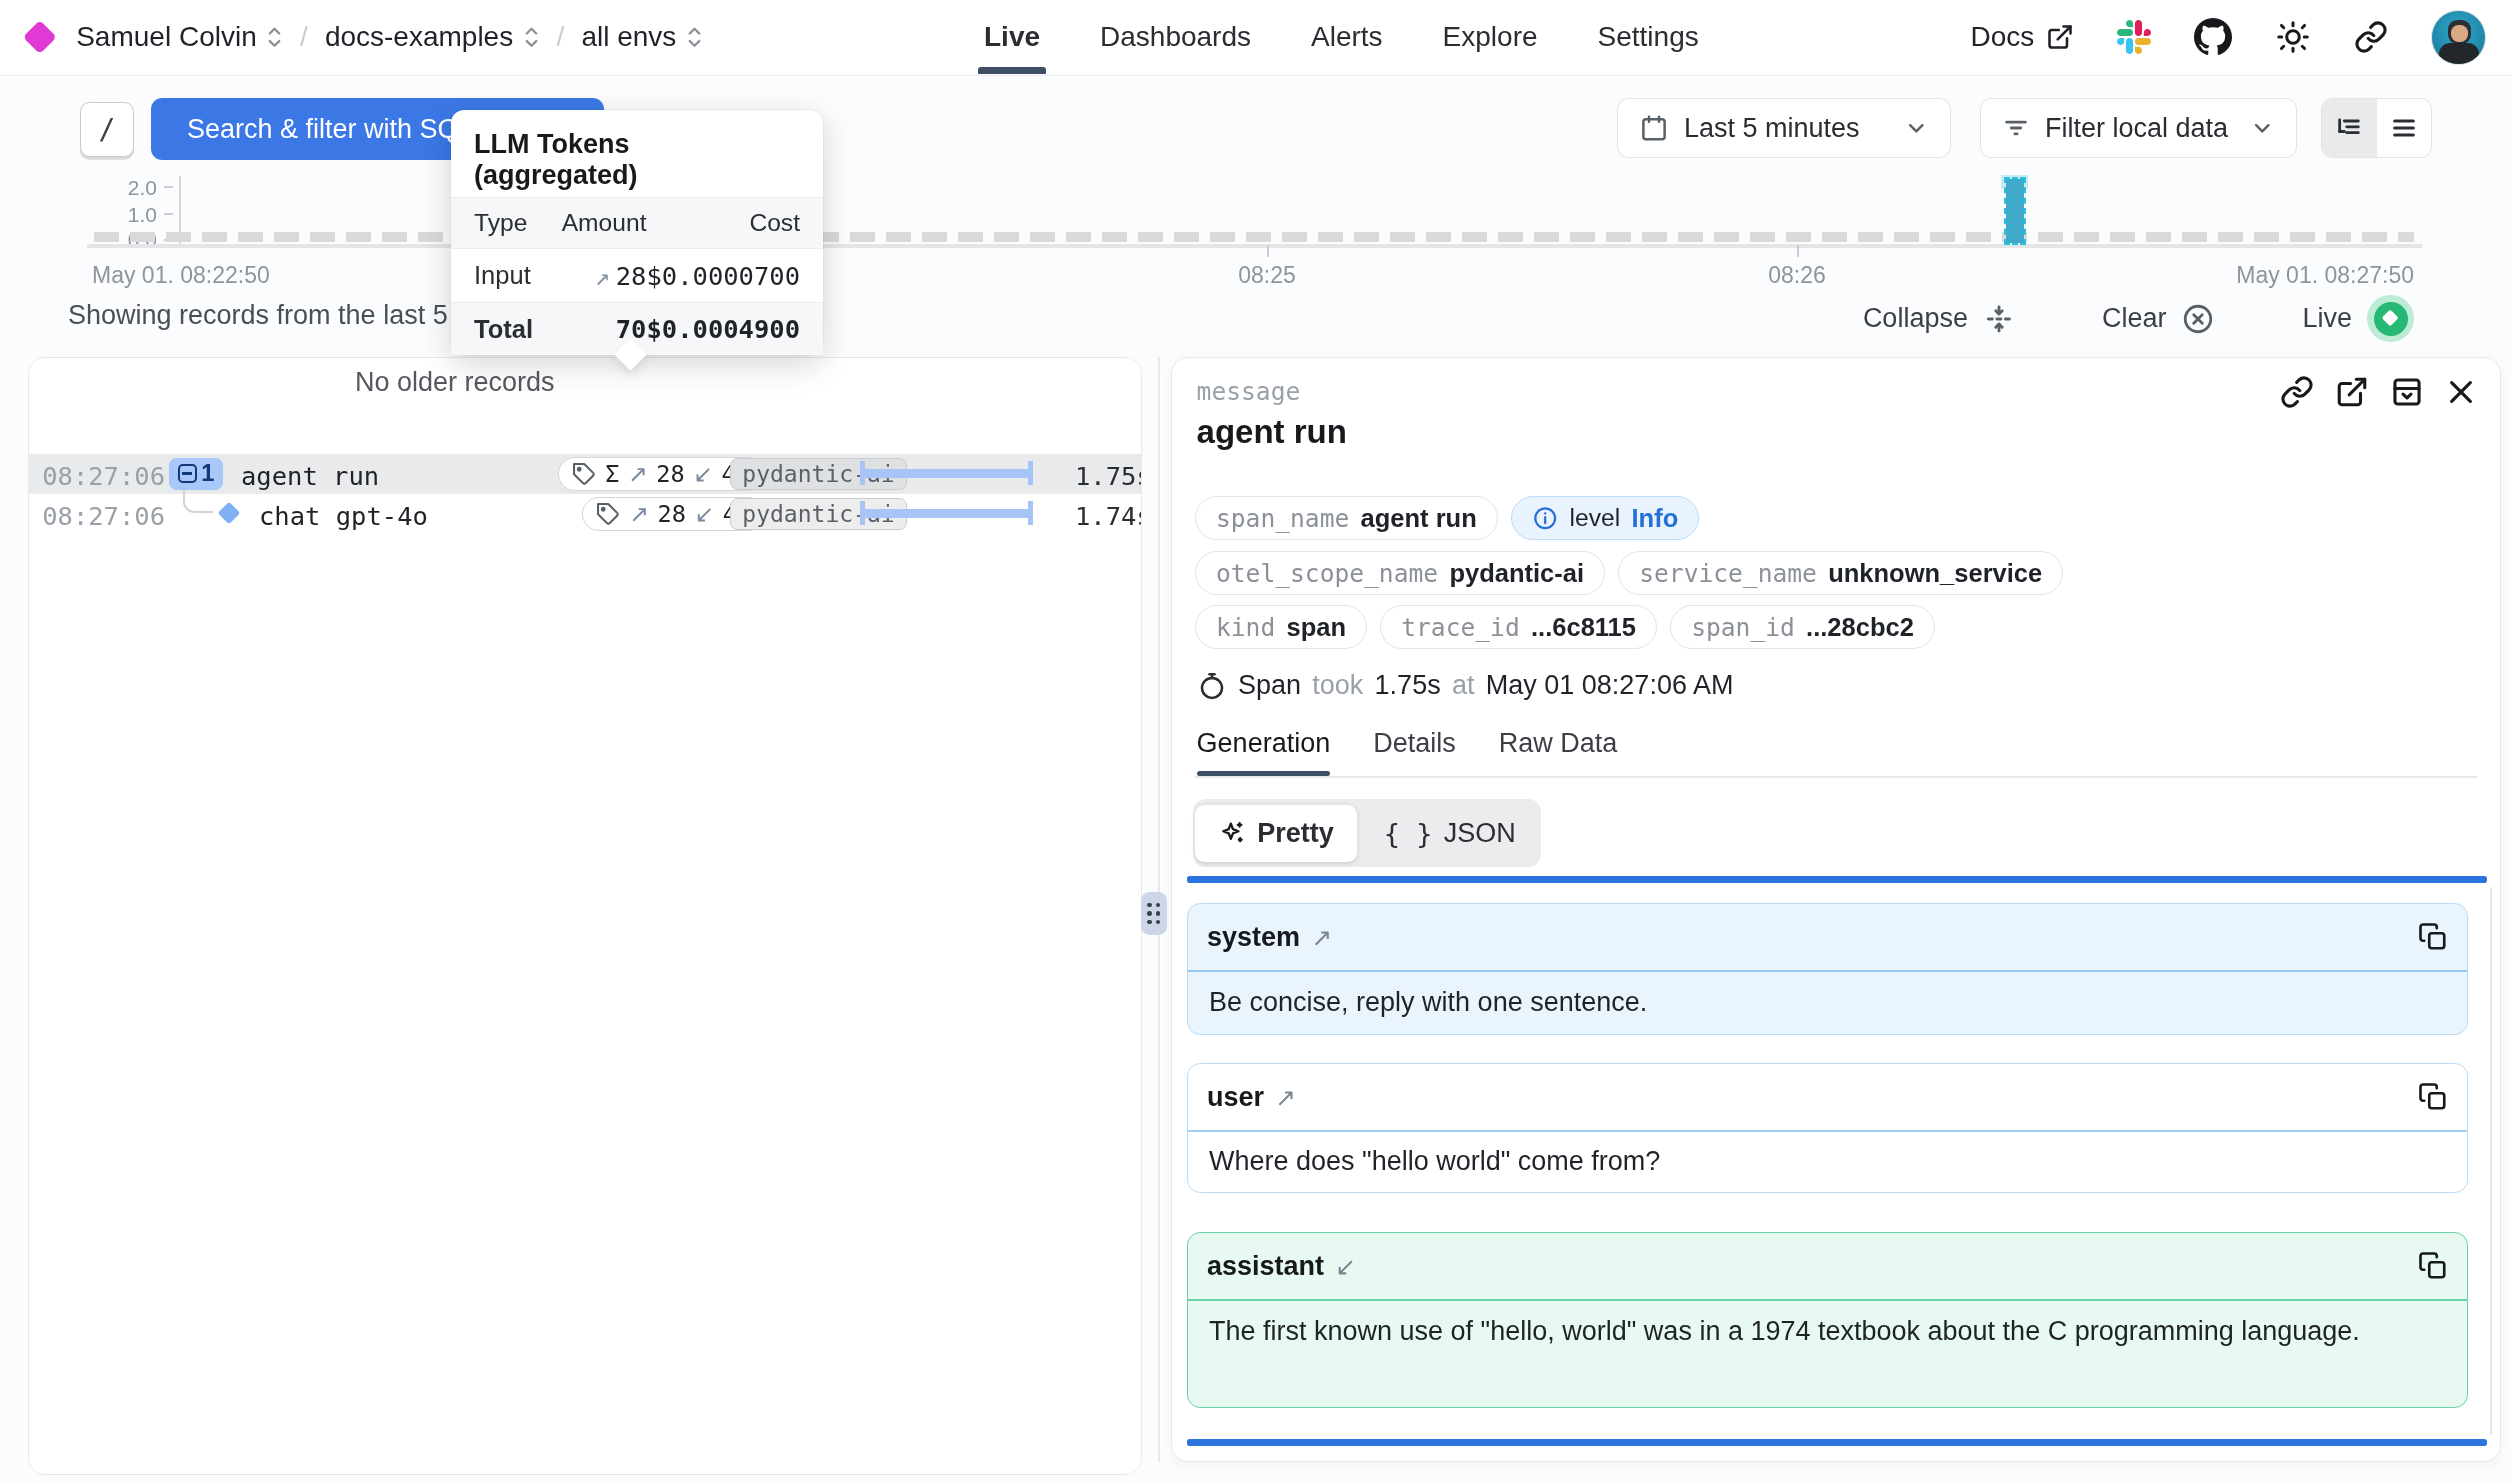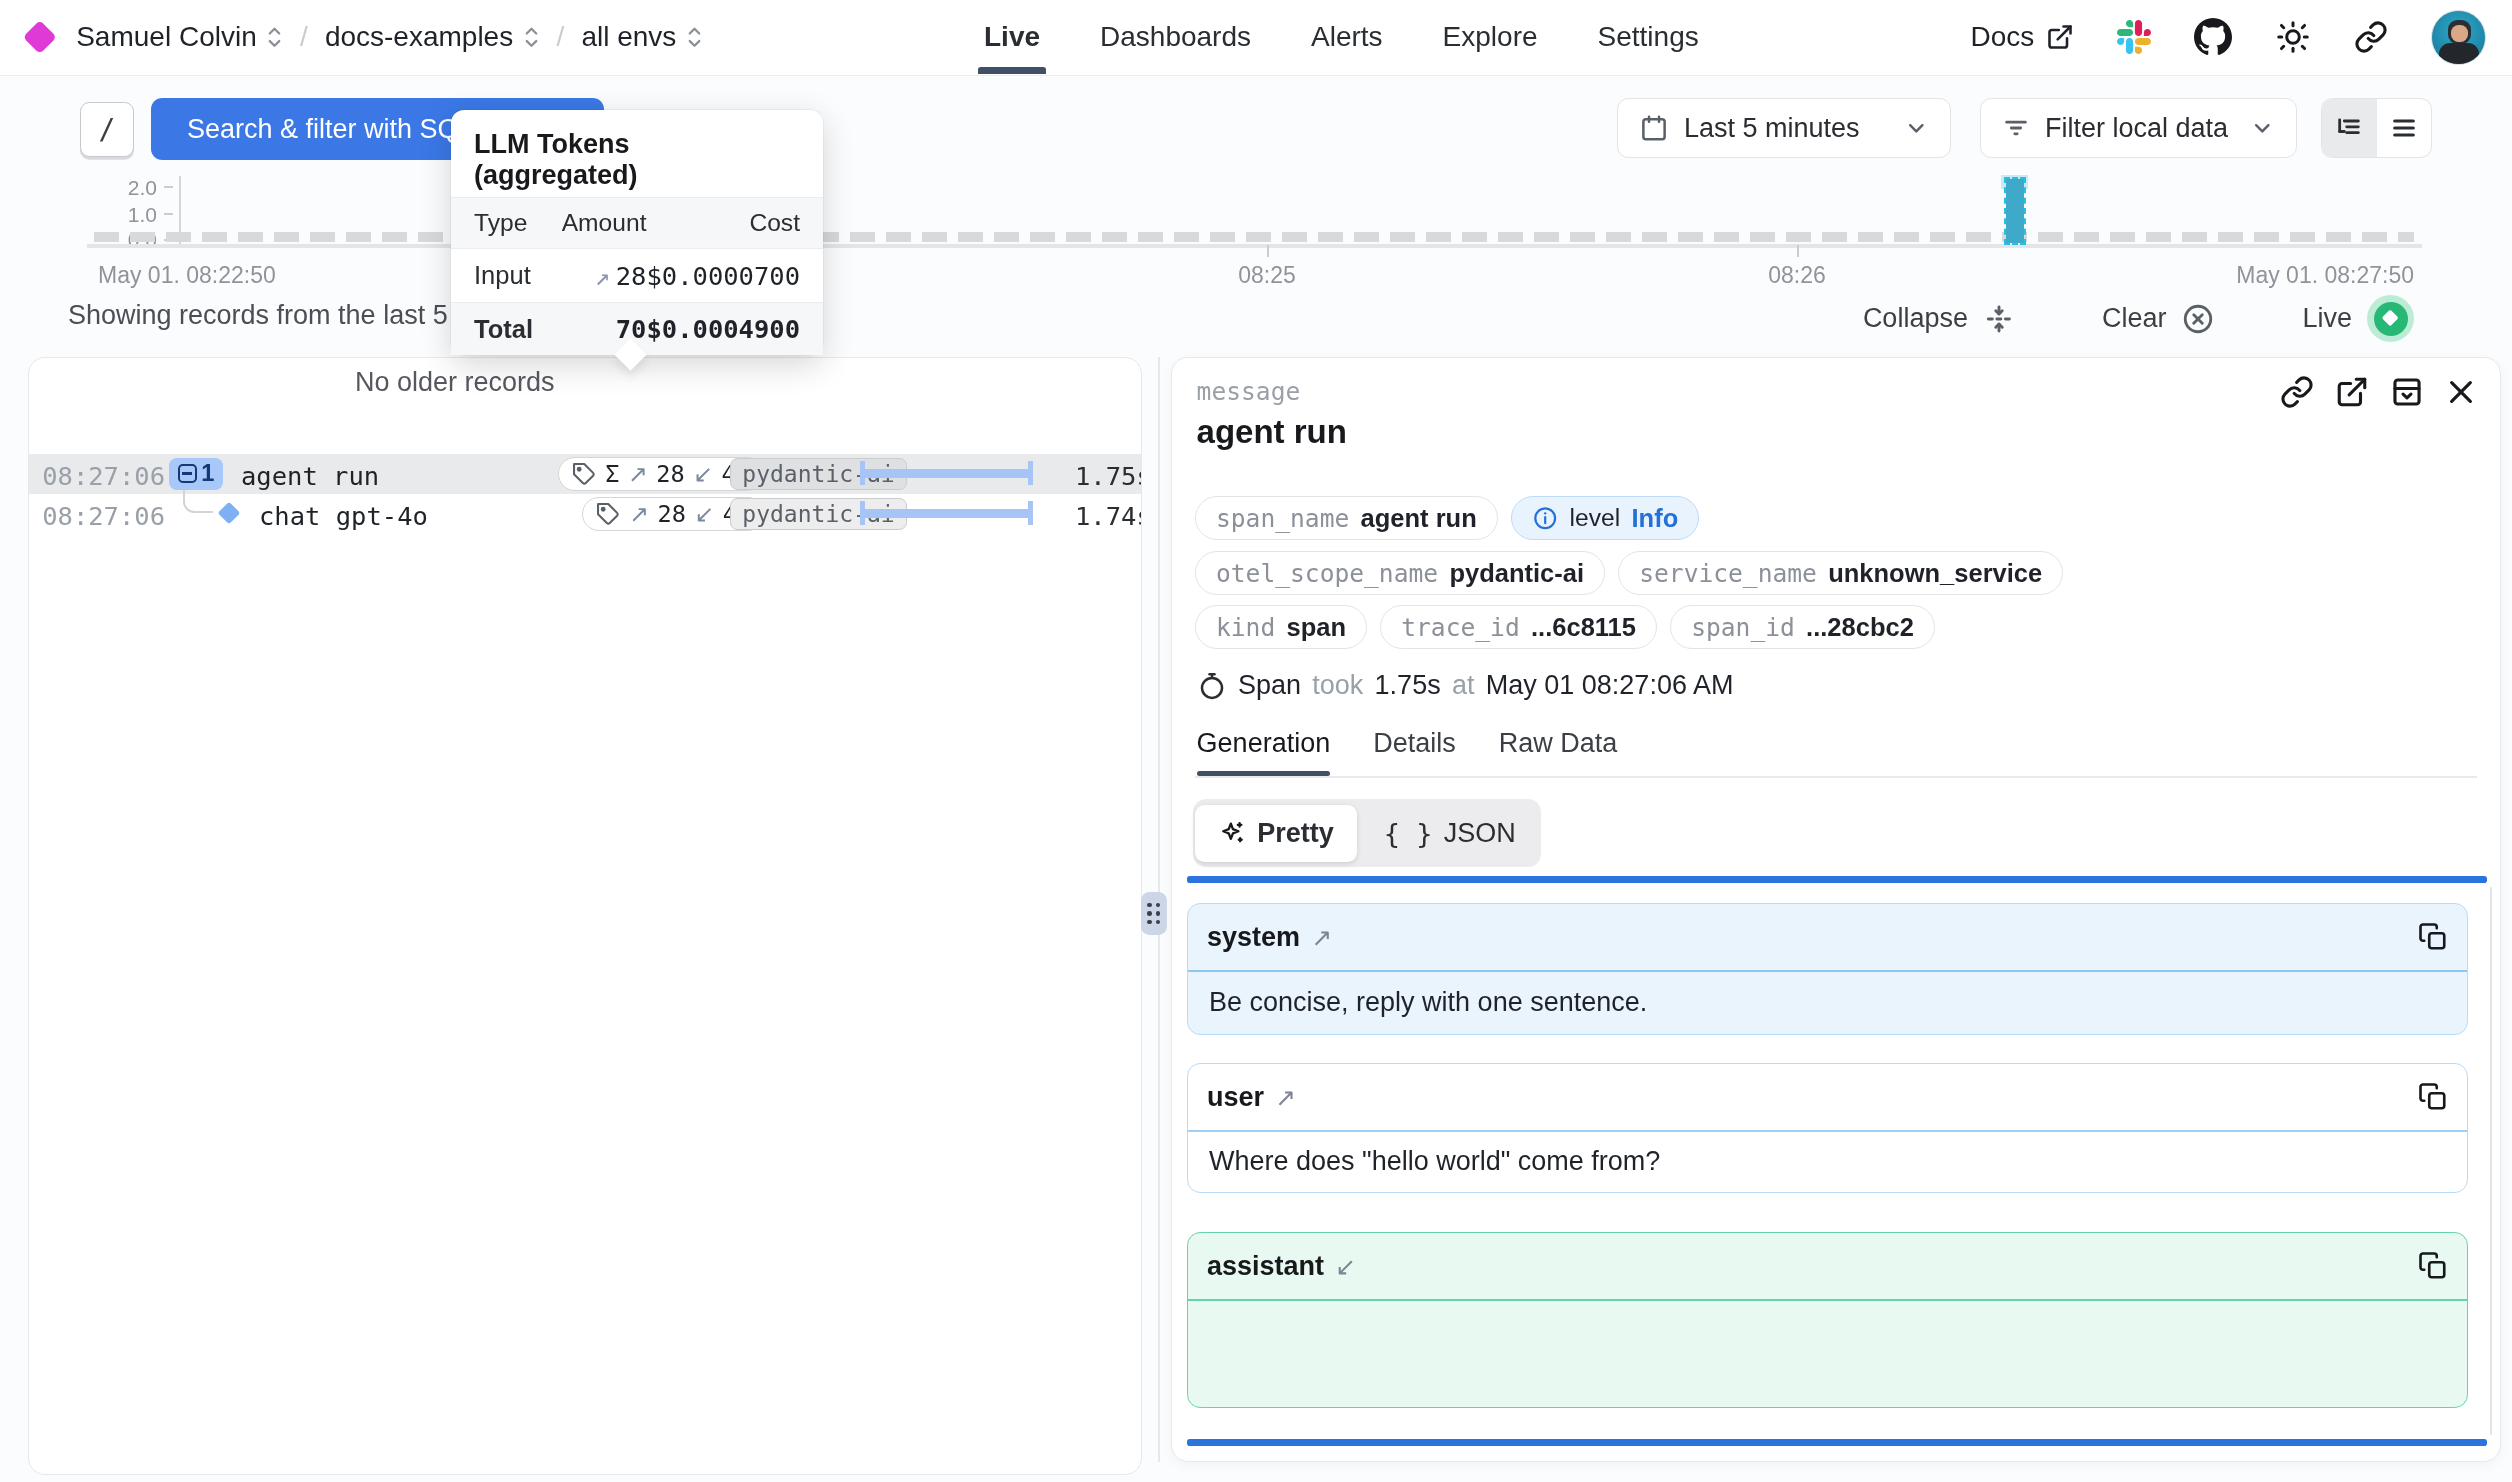--- a/index.html
+++ b/index.html
@@ -276,21 +276,21 @@
   <span class="ytick" style="top:35px">1.0</span>
   <span class="ytick" style="top:60px">0.0</span>
   <span class="ytick-dash" style="top:18px"></span>
   <span class="ytick-dash" style="top:45px"></span>
   <span class="ytick-dash" style="top:71px"></span>
   <span class="yaxis"></span>
   <span class="baseline-dashes"></span>
   <span class="baseline-solid"></span>
   <span class="xtick" style="left:1267px"></span>
   <span class="xtick" style="left:1797px"></span>
-  <span class="xlabel" style="left:98px">May 01. 08:22:50</span>
+  <span class="xlabel" style="left:92px">May 01. 08:22:50</span>
   <span class="xlabel" style="left:1267px; transform:translateX(-50%)">08:25</span>
   <span class="xlabel" style="left:1797px; transform:translateX(-50%)">08:26</span>
   <span class="xlabel" style="left:2414px; transform:translateX(-100%)">May 01. 08:27:50</span>
   <span class="bar-wrap">
       <i class="bar-cap"></i>
       <i class="bar-core"></i>
     </span>
 </div>
 
 <div class="showing-text">Showing records from the last 5 minutes</div>
@@ -507,20 +507,21 @@
 
   <div class="msg-card card-assistant">
     <div class="msg-head">
       <span class="msg-role">assistant</span>
       <span class="msg-arr">↙</span>
       <svg class="msg-copy" width="30" height="30" viewBox="0 0 24 24" fill="none" stroke="#17191c" stroke-width="2.1" stroke-linecap="round" stroke-linejoin="round">
           <rect x="9" y="9" width="12" height="12" rx="2"></rect>
           <path d="M5 15H4a2 2 0 0 1-2-2V4a2 2 0 0 1 2-2h9a2 2 0 0 1 2 2v1"></path>
         </svg>
     </div>
+    <div class="msg-body">The first known use of "hello, world" was in a 1974 textbook about the C programming language.</div>
   </div>
 
   <div class="blue-line blue-bottom"></div>
   <div class="dp-scrollbar"></div>
 </section>
 
 <div class="tooltip">
   <div class="tt-title">LLM Tokens (aggregated)</div>
   <table class="tt-table">
     <tbody>

